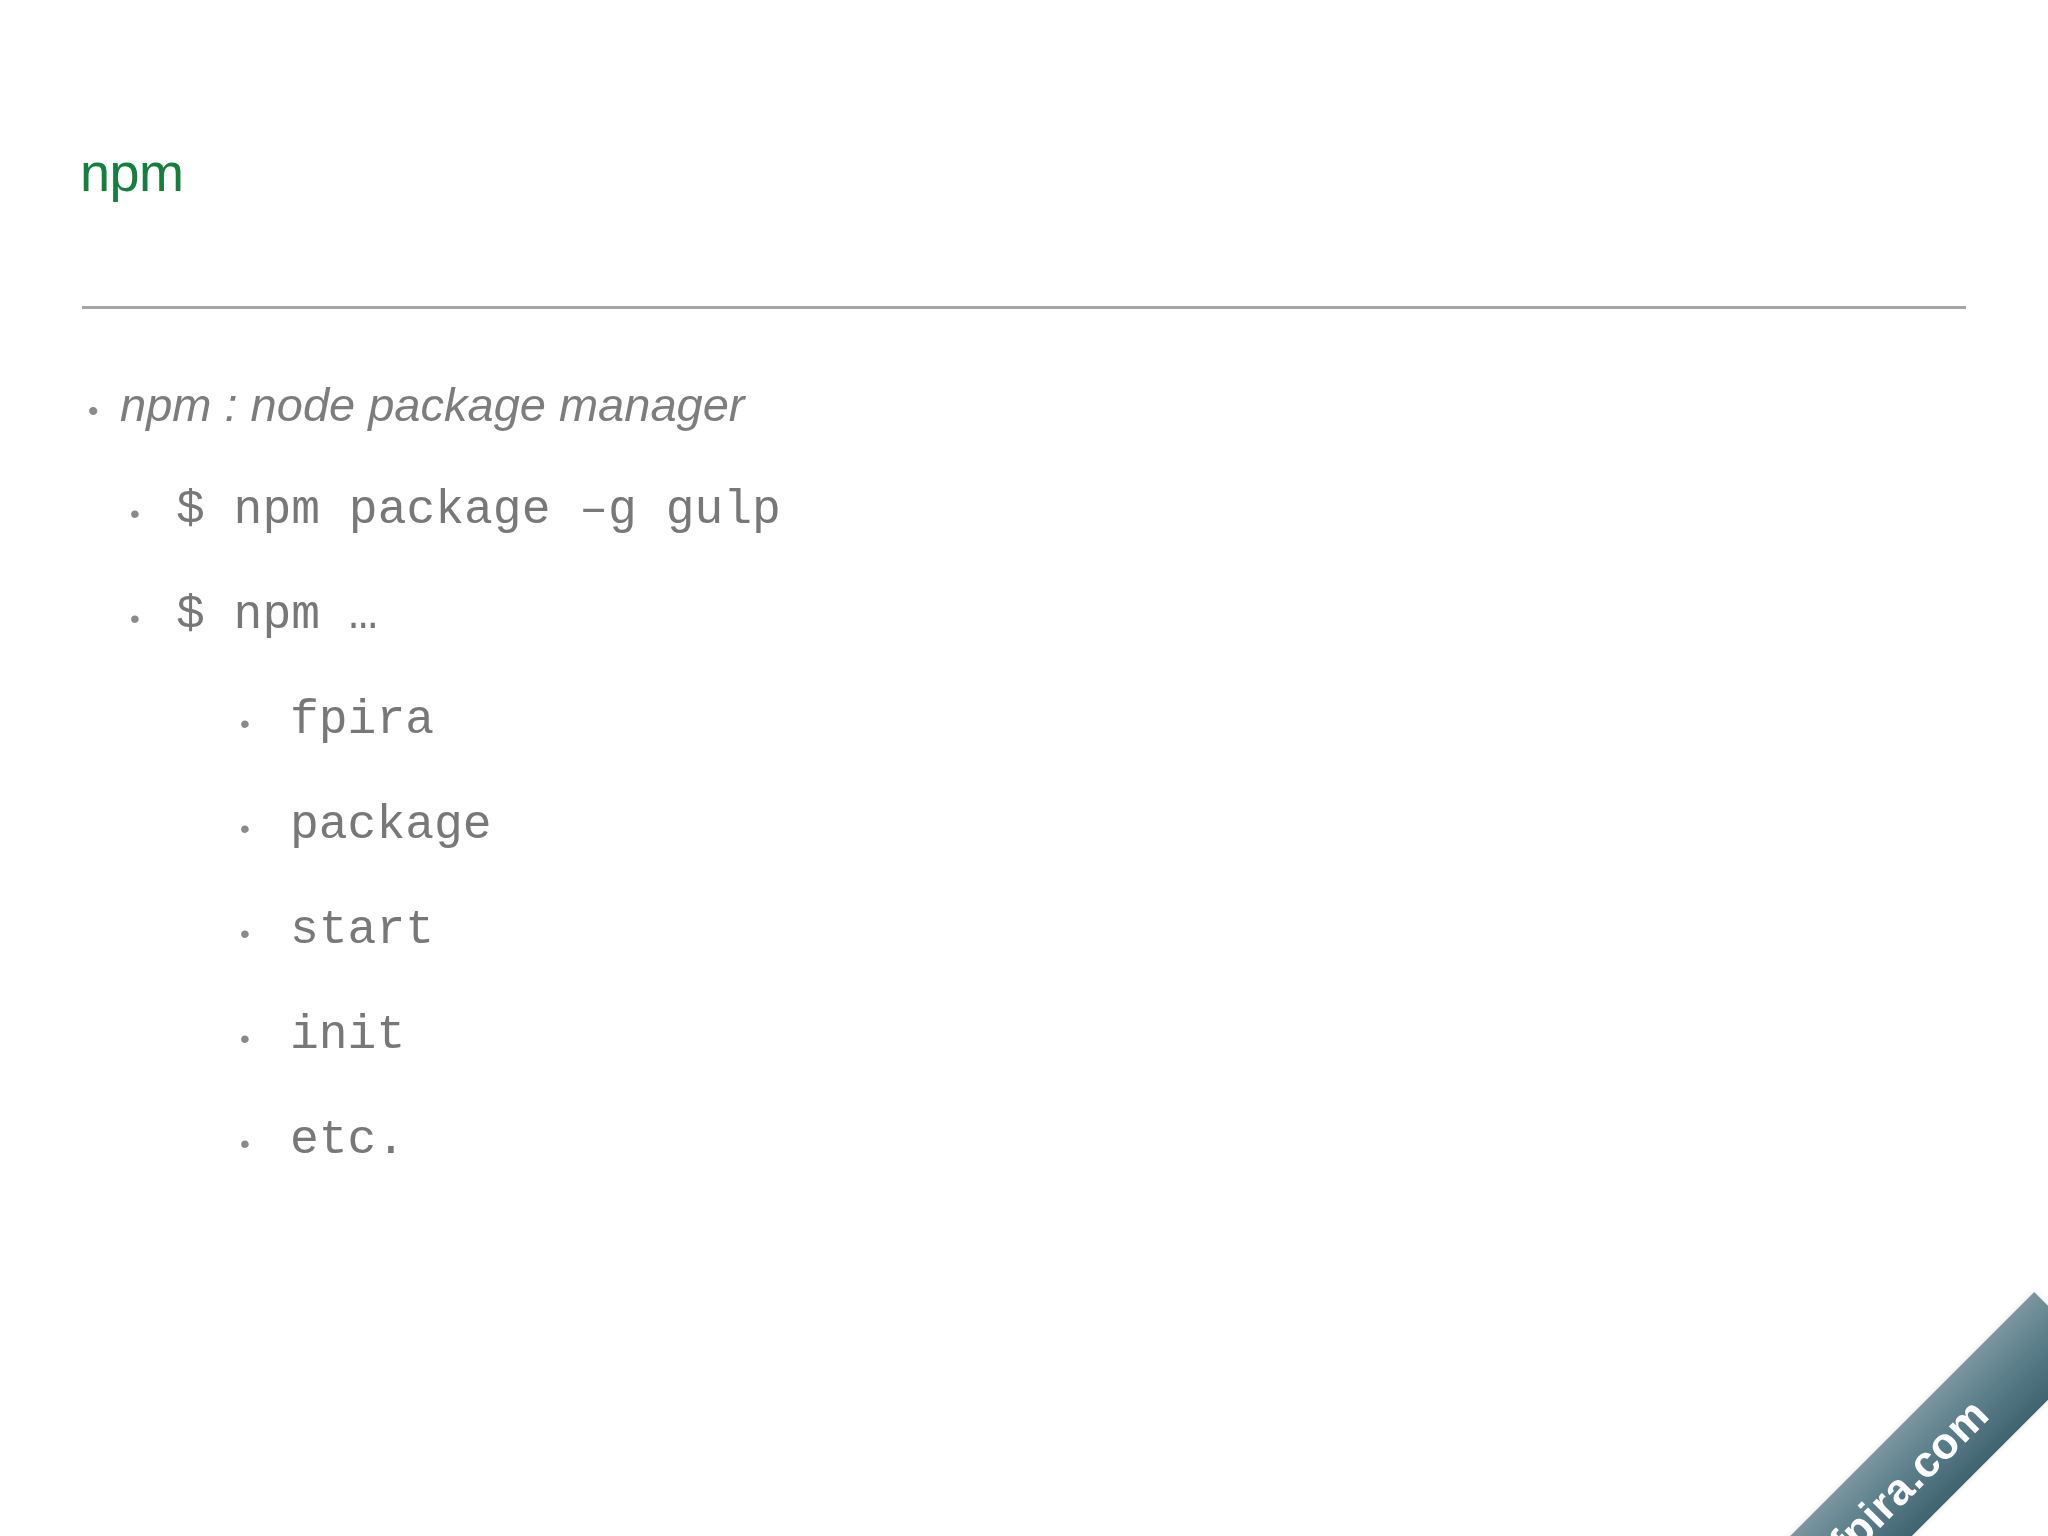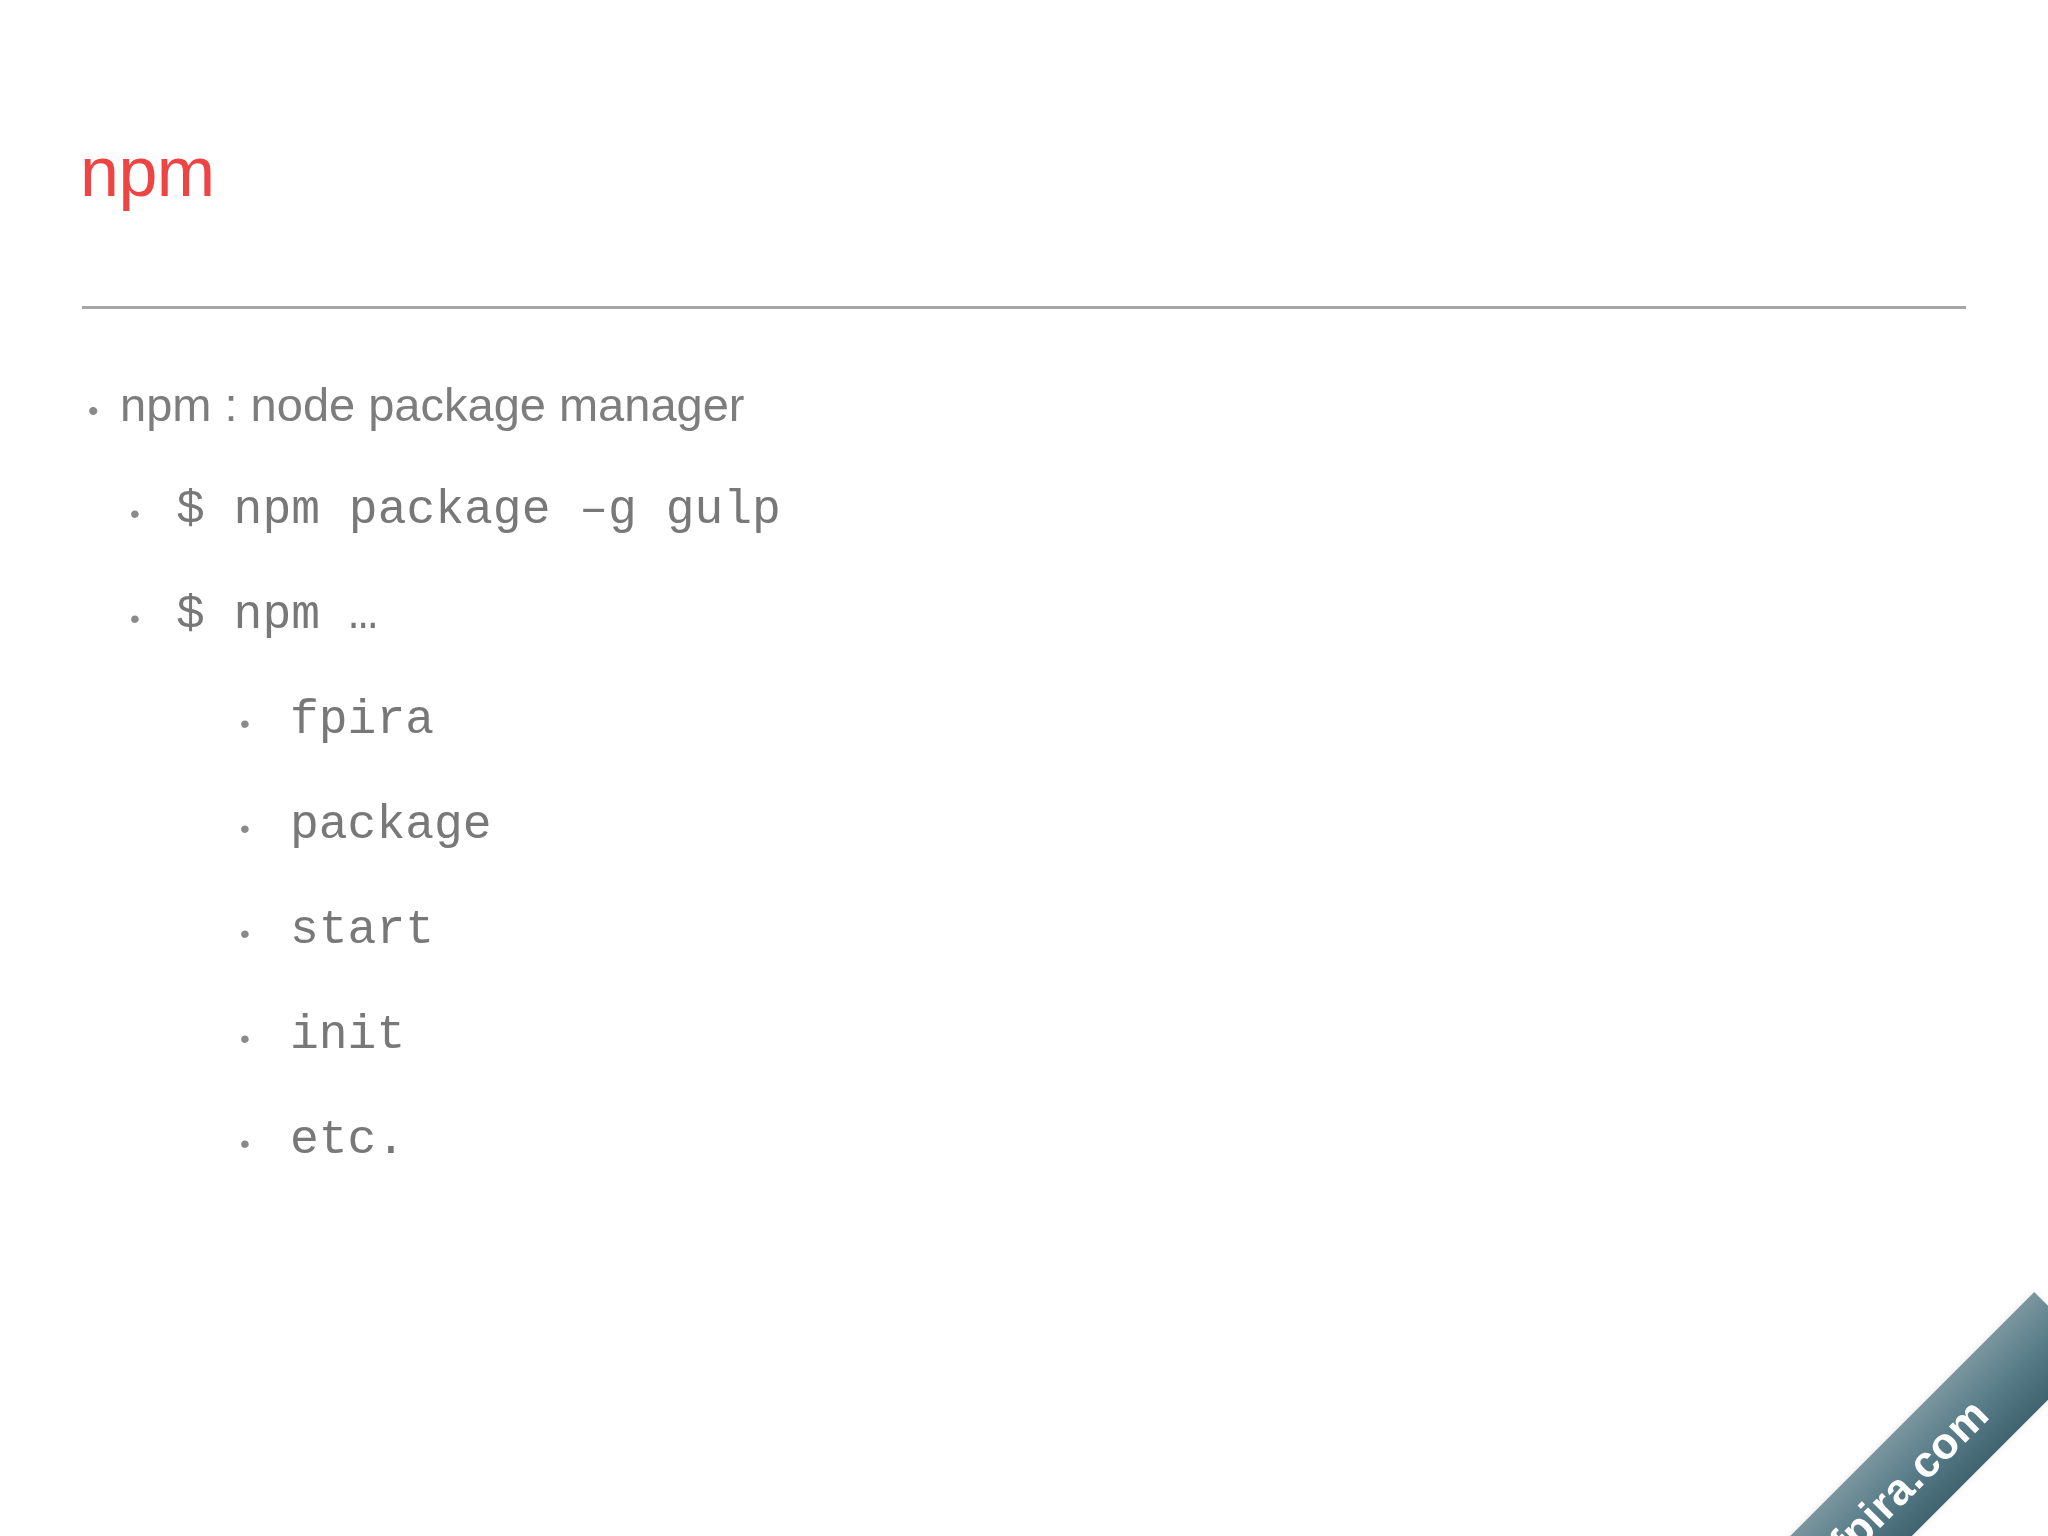--- a/index.html
+++ b/index.html
@@ -23,24 +23,24 @@
     overflow: hidden;
   }
 
   
   #slide-title {
     position: absolute;
     left: 80px;
     top: 128px;
     font-family: "Liberation Sans", sans-serif;
     font-weight: 300;
-    font-size: 70px;
+    font-size: 54px;
     line-height: 88px;
     letter-spacing: -0.5px;
-    color: #ef4444;
+    color: #15803d;
     white-space: pre;
   }
 
   
   #title-divider {
     position: absolute;
     left: 82px;
     top: 306px;
     width: 1884px;
     height: 3px;
@@ -81,21 +81,21 @@
     font-family: "Liberation Sans", sans-serif;
     font-weight: 300;
     font-size: 47px;
     line-height: 106px;
     color: #7d7d7d;
   }
   .lvl1 .bullet-dot {
     width: 32px;
     font-size: 30px;
   }
-  .lvl1 .bullet-text { margin-left: 0px; }
+  .lvl1 .bullet-text { margin-left: 0px; font-style: italic; }
 
   
   .lvl2 {
     height: 105px;
     padding-left: 130px;
     font-family: "Liberation Mono", "DejaVu Sans Mono", monospace;
     font-size: 48px;
     line-height: 105px;
     color: #787878;
   }

